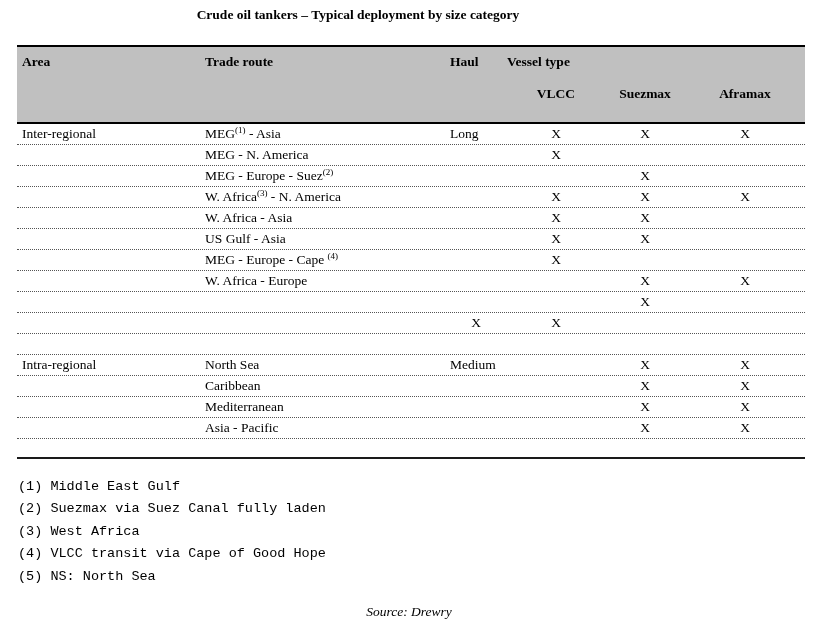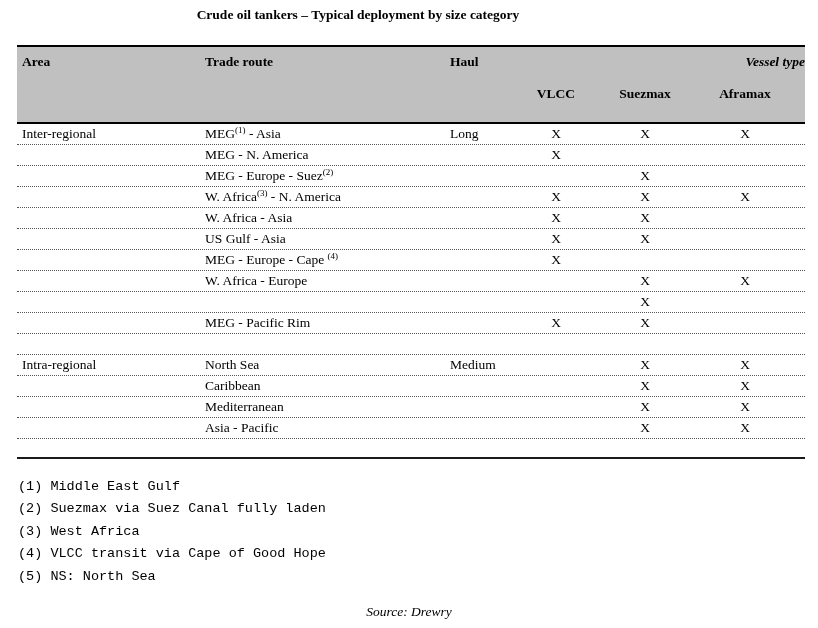--- a/index.html
+++ b/index.html
@@ -32,21 +32,21 @@
     padding: 7px 0 20px 0;
     font-weight: bold;
     font-size: 13.5px;
   }
   .hrow1, .hrow2, .trow {
     display: grid;
     grid-template-columns: 183px 245px 62px 98px 80px 120px;
   }
   .hrow1 { margin-bottom: 16px; }
   .hc { padding-left: 5px; }
-  .vgroup { grid-column: 4 / 7; text-align: right; padding-left: 0; font-style: italic; }
+  .vgroup { grid-column: 4 / 7; text-align: left; padding-left: 0; }
   .vc { text-align: center; padding-left: 0; }
   .trow {
     height: 21px;
     line-height: 20px;
     border-bottom: 1px dotted #555555;
     font-size: 13.5px;
   }
   .trow .cell { padding-left: 5px; overflow: hidden; white-space: nowrap; }
   .trow .mark { text-align: center; padding-left: 0; }
   .trow.spacer { background: #ffffff; }
@@ -156,21 +156,20 @@
       </div>
       <div class="trow">
         <div class="cell"></div>
         <div class="cell"></div>
         <div class="cell mark"></div>
         <div class="cell mark"></div>
         <div class="cell mark">X</div>
       </div>
       <div class="trow">
         <div class="cell"></div>
-        <div class="cell"><span>MEG - Pacific Rim</span><span></span></div>
         <div class="cell"></div>
         <div class="cell mark">X</div>
         <div class="cell mark">X</div>
         <div class="cell mark"></div>
       </div>
       <div class="trow spacer"></div>
       <div class="trow">
         <div class="cell">Intra-regional</div>
         <div class="cell"><span>North Sea</span><span></span></div>
         <div class="cell">Medium</div>

